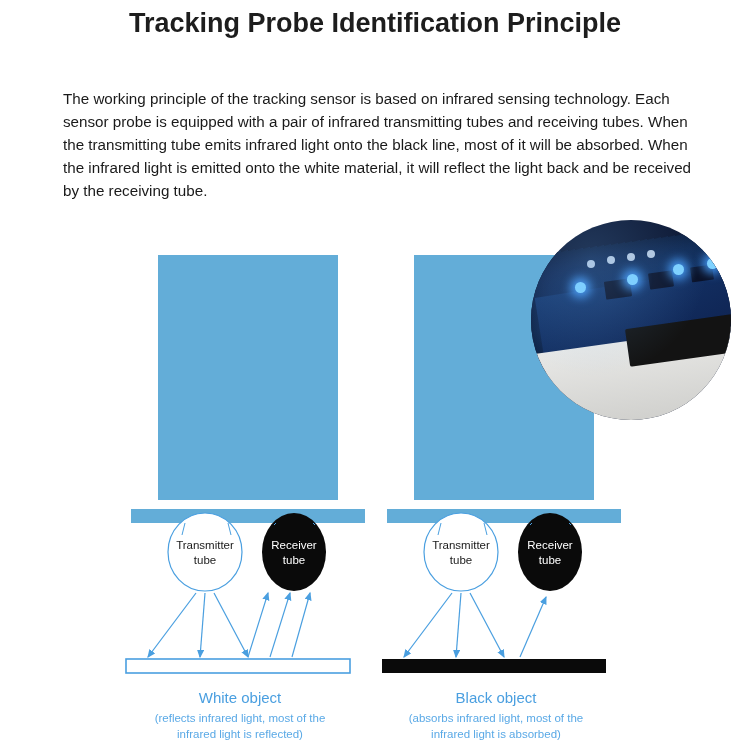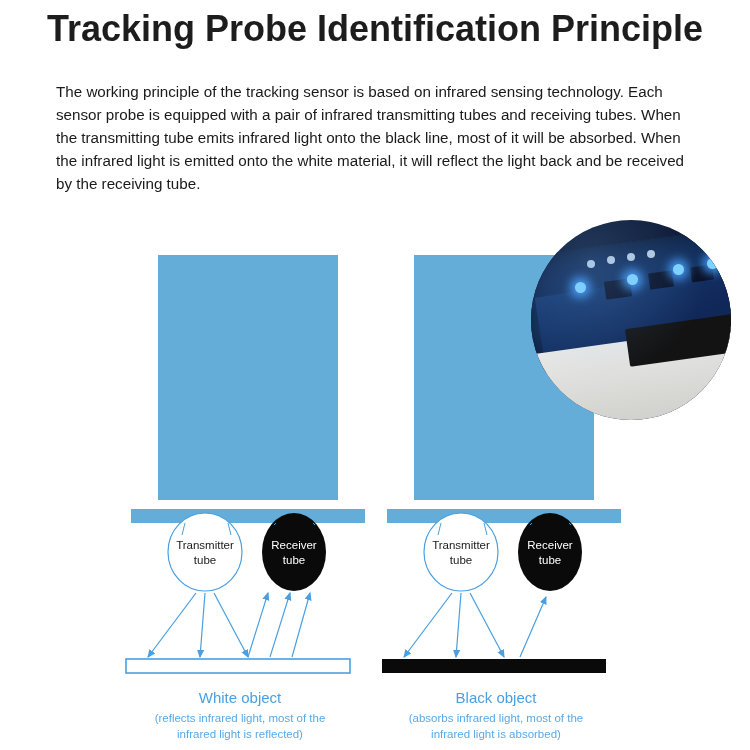--- a/index.html
+++ b/index.html
@@ -19,36 +19,36 @@
     width: 750px;
     height: 750px;
     background: #ffffff;
   }
   .title {
     position: absolute;
     left: 0;
     top: 8px;
     width: 750px;
     text-align: center;
-    font-size: 36px;
+    font-size: 27px;
     font-weight: bold;
     color: #1d1d1d;
     letter-spacing: 0px;
   }
   .paragraph {
     position: absolute;
     left: 48px;
     top: 72px;
     width: 660px;
     font-size: 15.2px;
     line-height: 23px;
     color: #1a1a1a;
   }
   .paragraph p {
-    margin: 8px;
+    margin: 15px;
   }
   .diagram {
     position: absolute;
     left: 0;
     top: 225px;
     width: 646px;
     height: 525px;
   }
   svg.stage {
     position: absolute;

